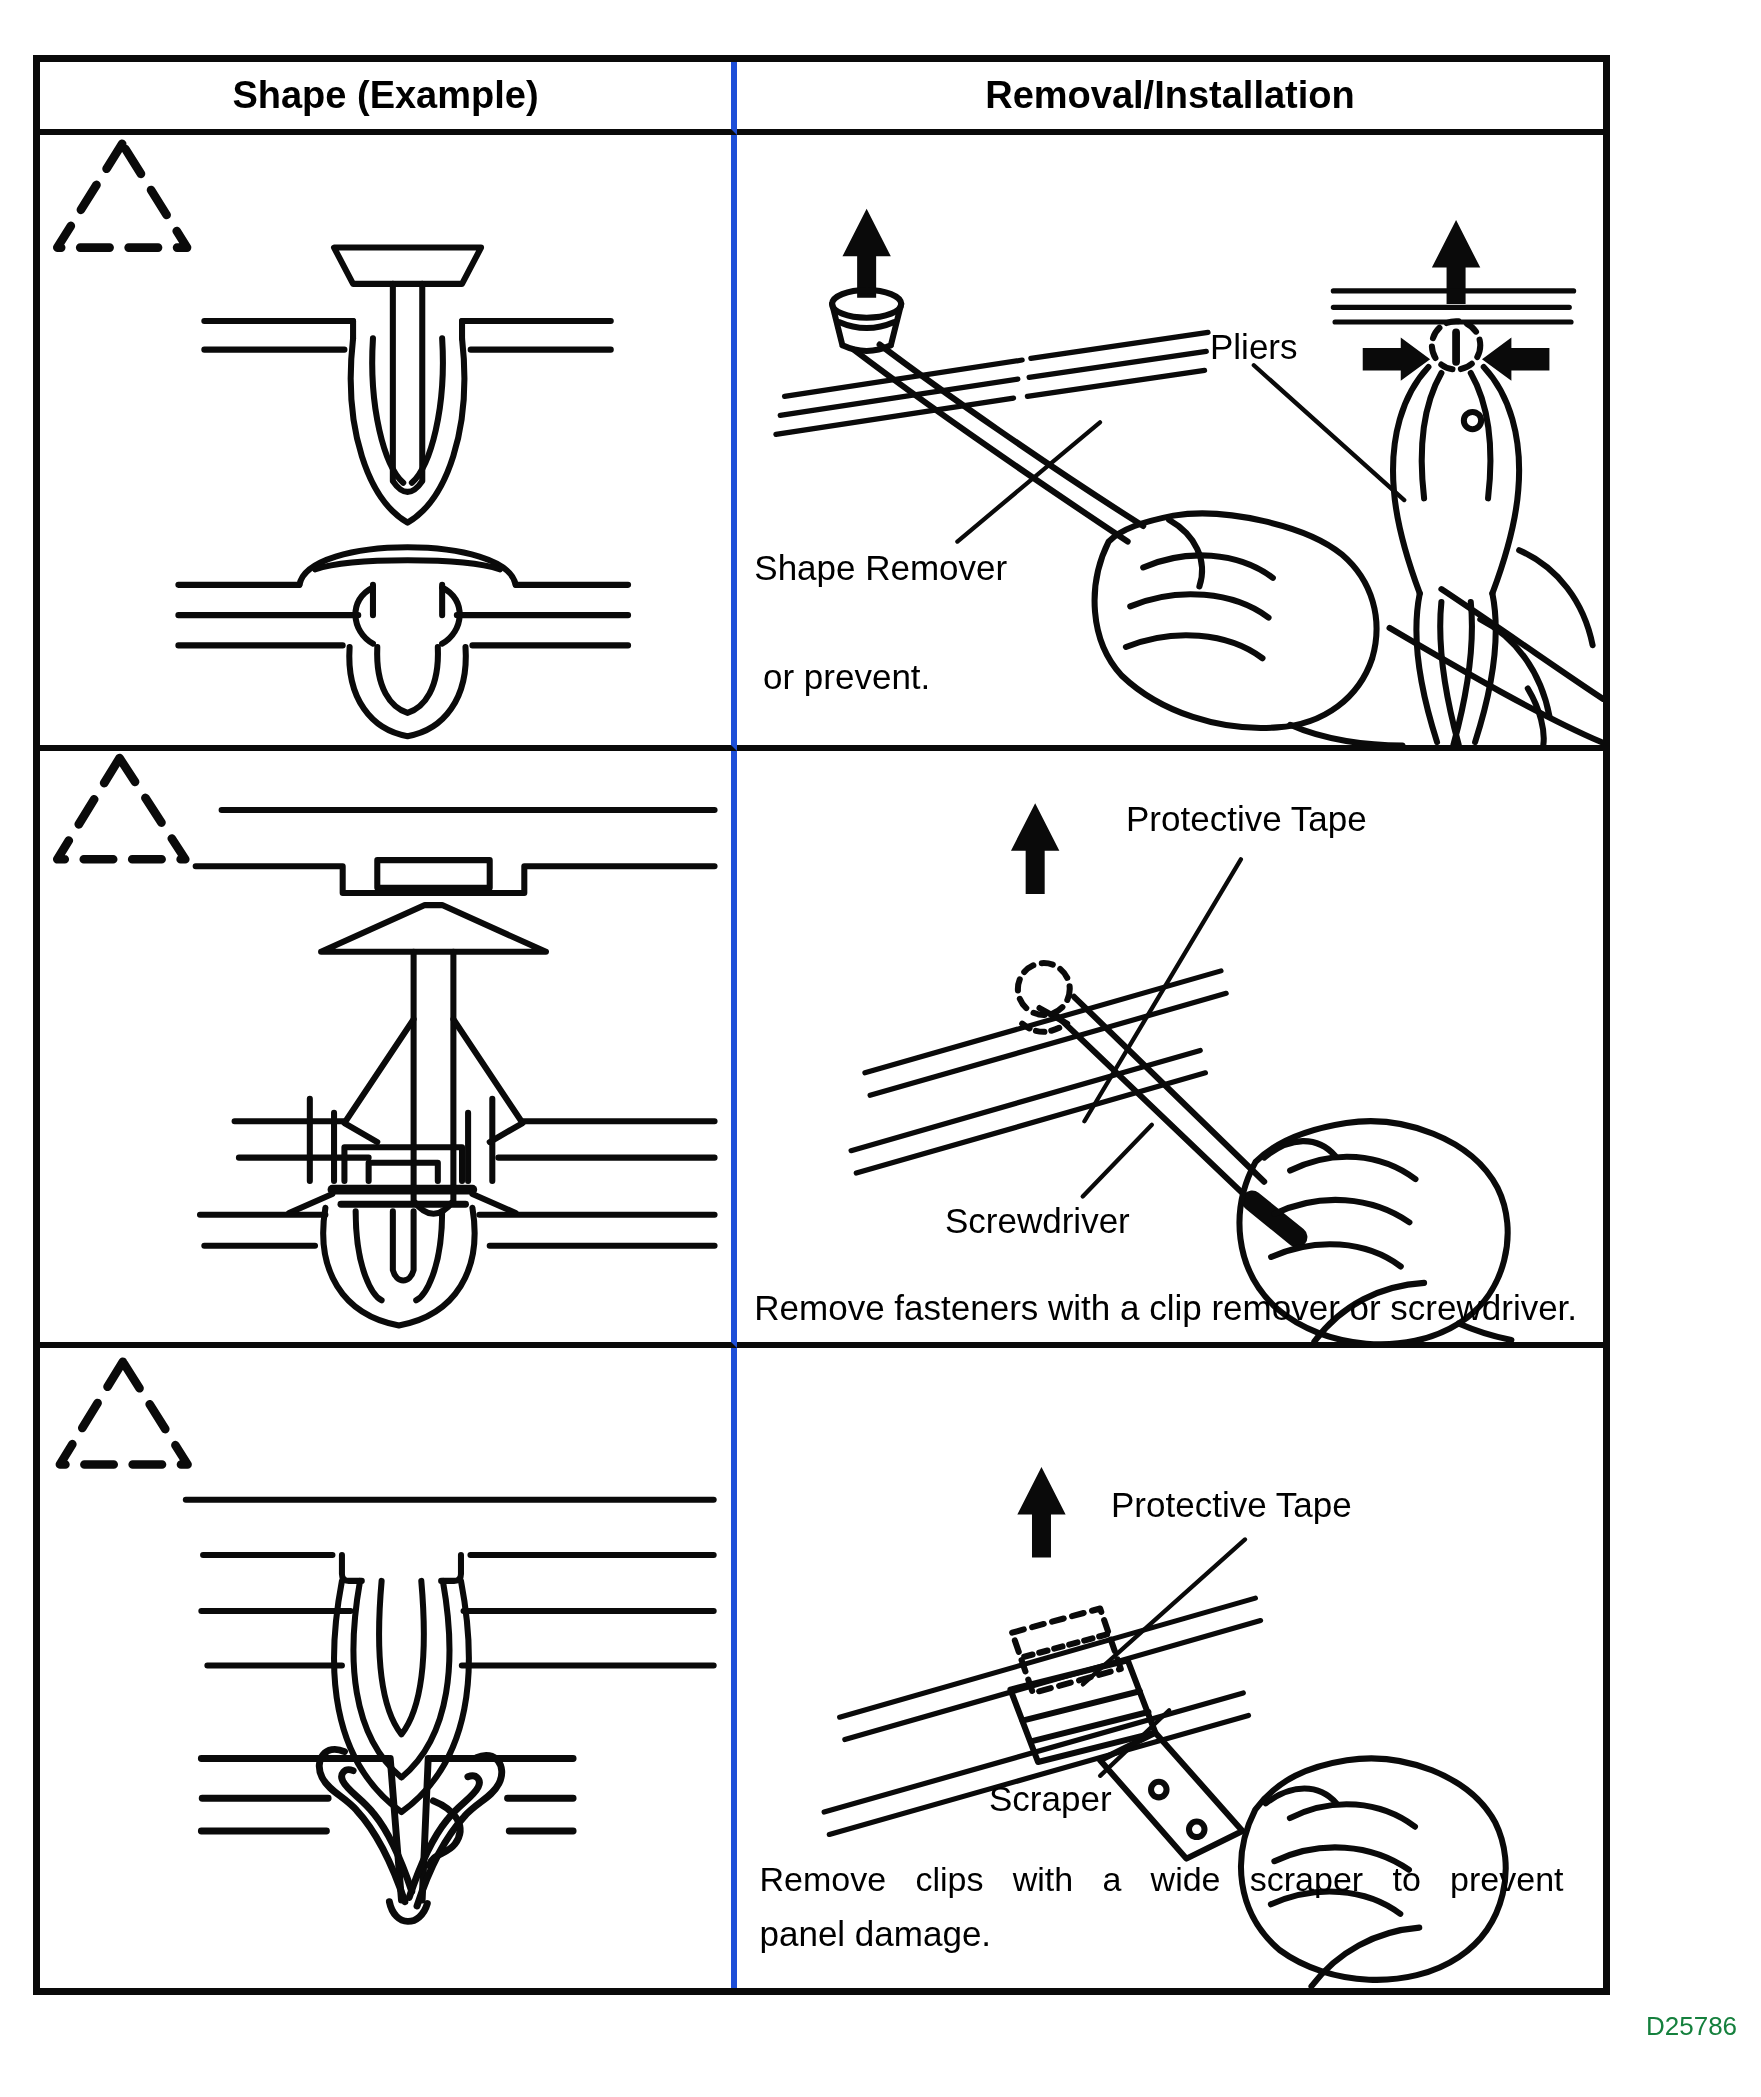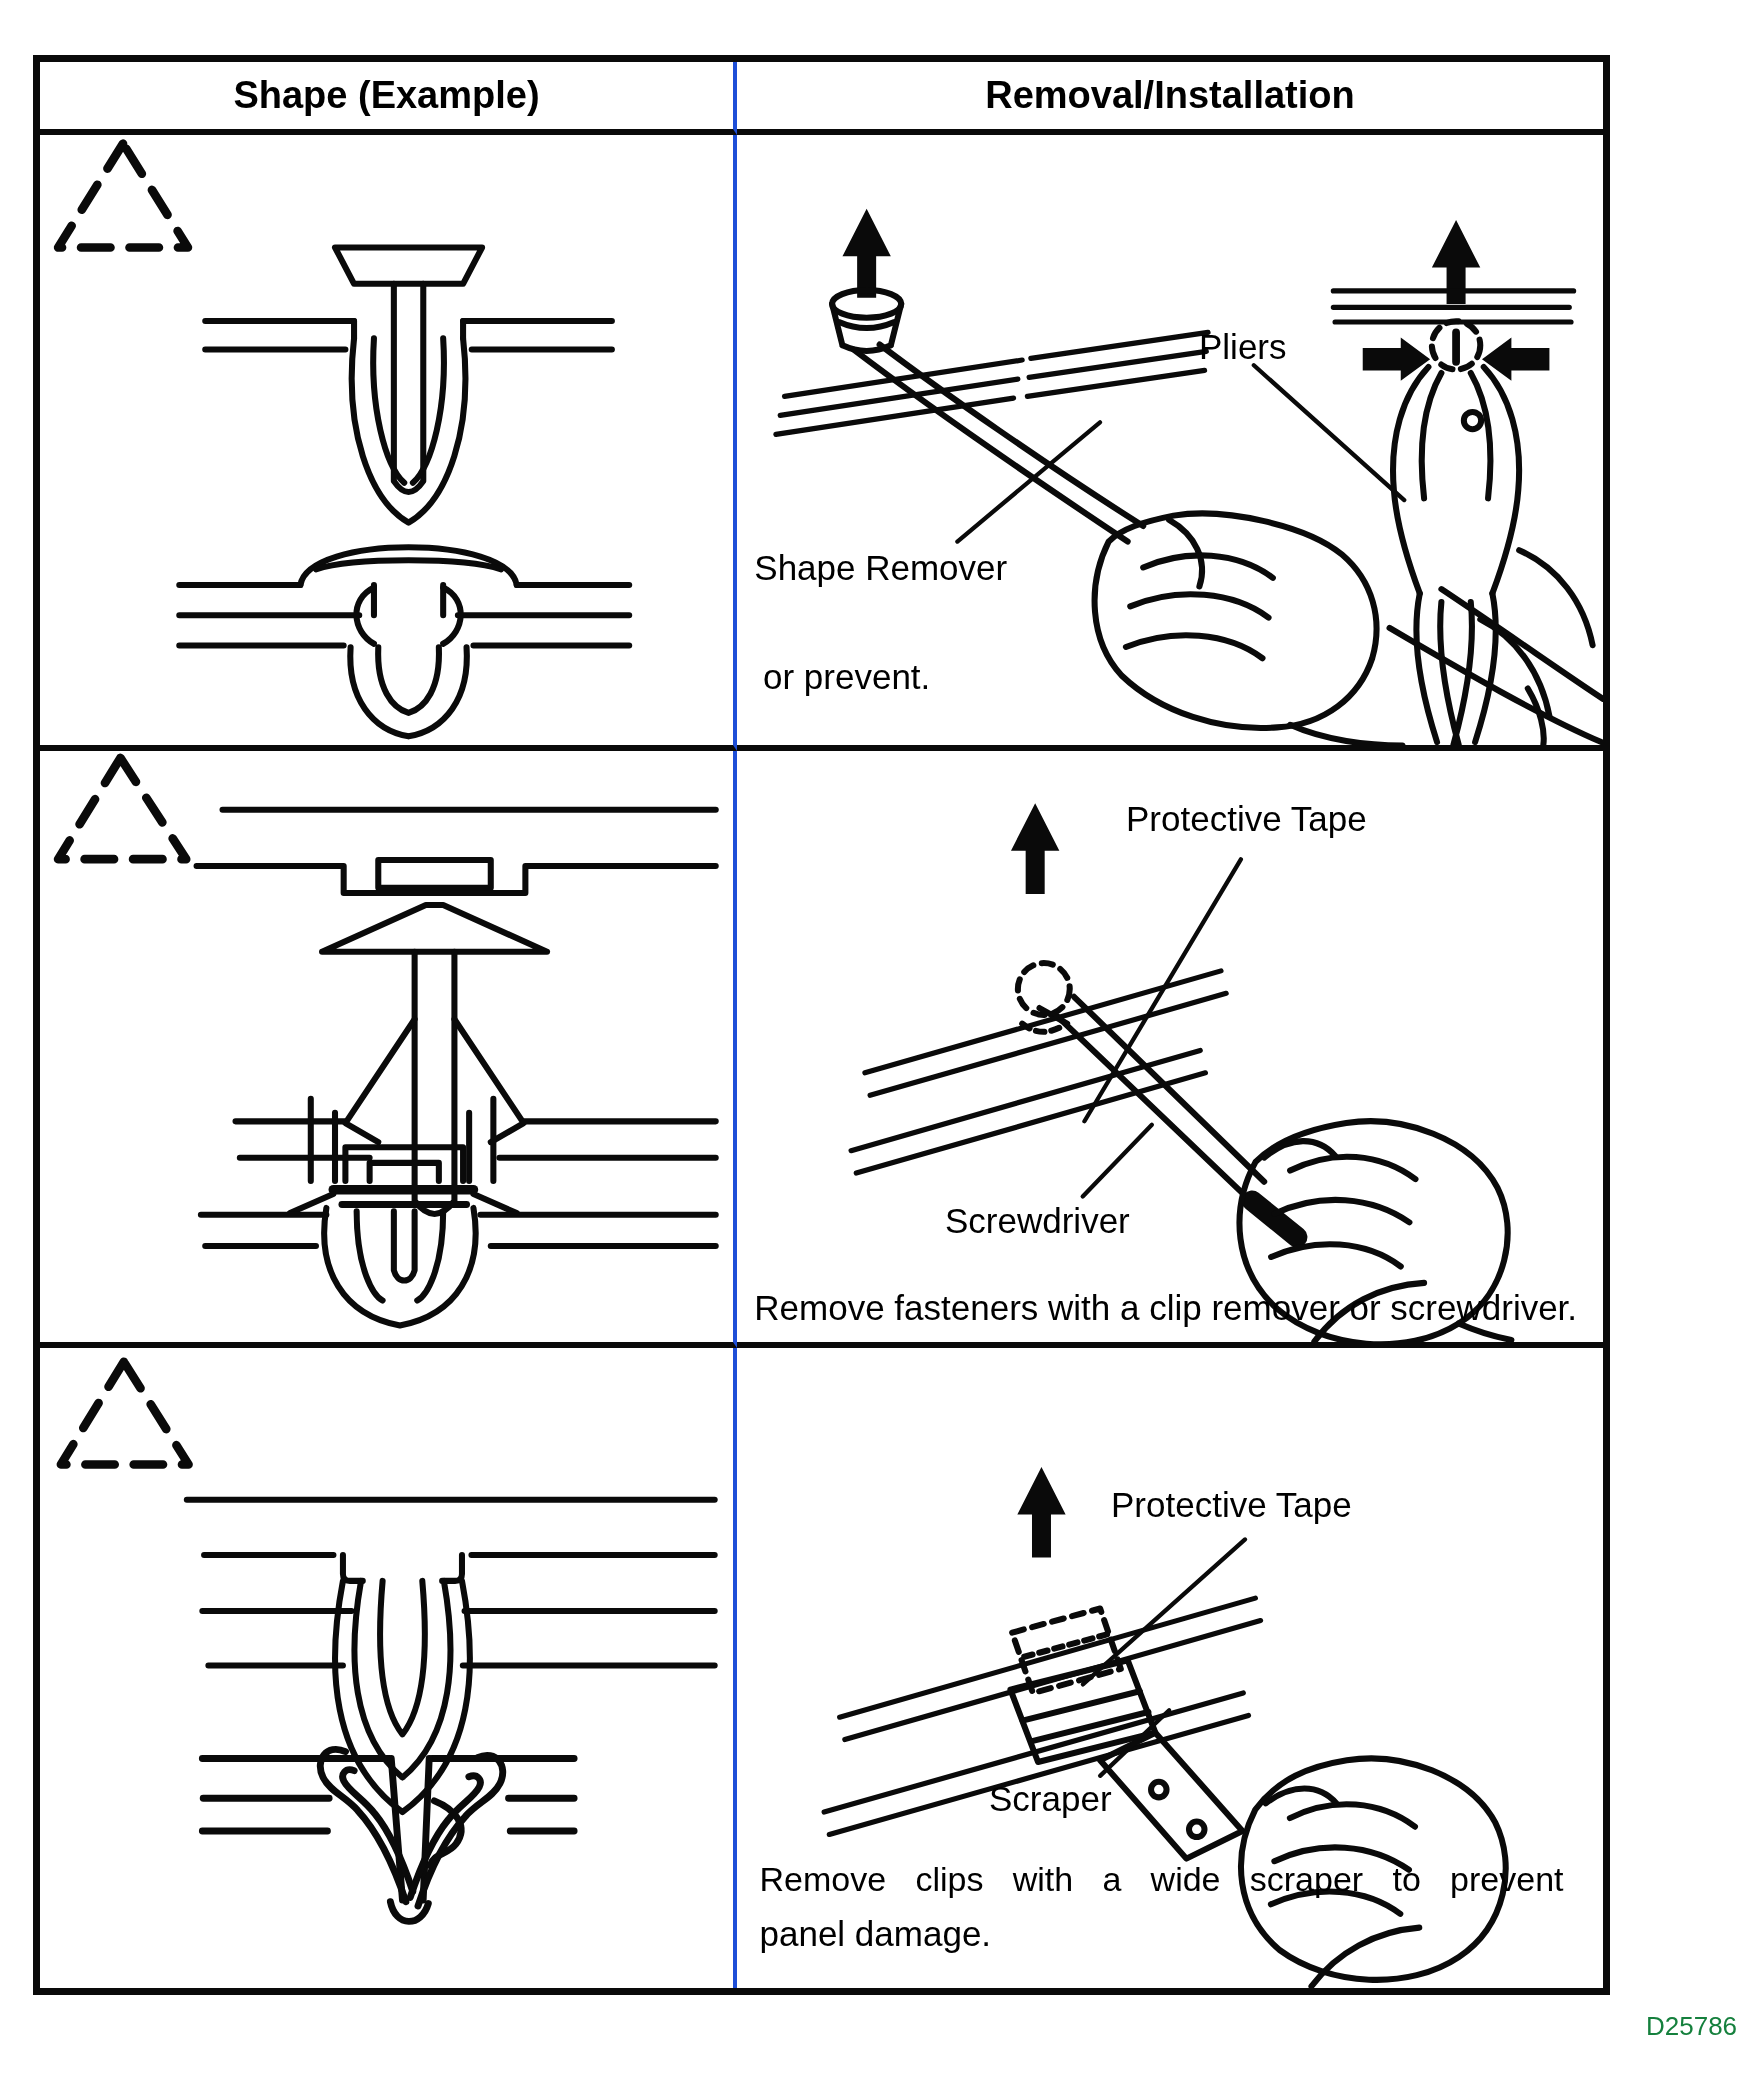--- a/index.html
+++ b/index.html
@@ -8,21 +8,21 @@
     font-family:"Liberation Sans", sans-serif;color:#000;
     -webkit-font-smoothing:antialiased;
   }
   .tbl{
     position:absolute;left:33px;top:55px;width:1577px;height:1940px;
     border:7px solid #0a0a0a;display:grid;box-sizing:border-box;
     grid-template-columns:697px 1fr;grid-template-rows:73px 616px 597px 1fr;
     background:#fff;
   }
   .cell{position:relative;box-sizing:border-box;overflow:hidden;}
-  .cl{border-right:4px solid #1d4ed8;}
+  .cl{border-right:6px solid #1d4ed8;}
   .bb{border-bottom:6px solid #0a0a0a;}
   .hdr{display:flex;align-items:center;justify-content:center;
        font-weight:bold;font-size:38px;letter-spacing:0px;}
   .cell svg{position:absolute;left:0;top:0;width:100%;height:100%;}
   .lbl{position:absolute;font-size:35px;white-space:nowrap;}
   .cap{position:absolute;font-size:35px;line-height:52px;white-space:nowrap;}
   .jcap{position:absolute;font-size:34px;line-height:52px;
         text-align:justify;text-align-last:justify;}
   .figcode{position:absolute;left:1646px;top:2011px;font-size:26px;color:#15803d;}
   .ink{stroke:#0a0a0a;fill:none;stroke-linejoin:round;stroke-linecap:round;}
@@ -117,21 +117,21 @@
         <path class="ink" d="M815,275 C795,310 788,360 795,420 M849,275 C869,310 876,360 869,420"></path>
         <circle cx="851" cy="330" r="10" class="ink"></circle>
         <path class="ink" d="M790,530 C780,580 790,640 810,702 M874,530 C884,580 874,640 854,702"></path>
         <path class="ink" d="M815,540 C810,590 820,650 835,705 M849,540 C854,590 844,650 829,705"></path>
       </g>
       <g stroke-width="7">
         <path class="ink" d="M905,480 C950,500 980,540 990,590 M860,560 C900,580 930,620 940,672 M915,640 C930,665 935,690 933,705"></path>
       </g>
     </svg>
     <span class="lbl" style="left:17.3px;top:413px;">Shape Remover</span>
-    <span class="lbl" style="left:462px;top:192px;">Pliers</span>
+    <span class="lbl" style="left:473px;top:192px;">Pliers</span>
     <div class="cap" style="left:26px;top:516px;">
       <div>or prevent.</div>
     </div>
   </div>
 
   <div class="cell cl bb">
     <svg viewBox="0 0 799 683">
       <g>
         <polygon points="92,8 20,125 168,125" class="ink" stroke-width="10" stroke-dasharray="34 22"></polygon>
       </g>

